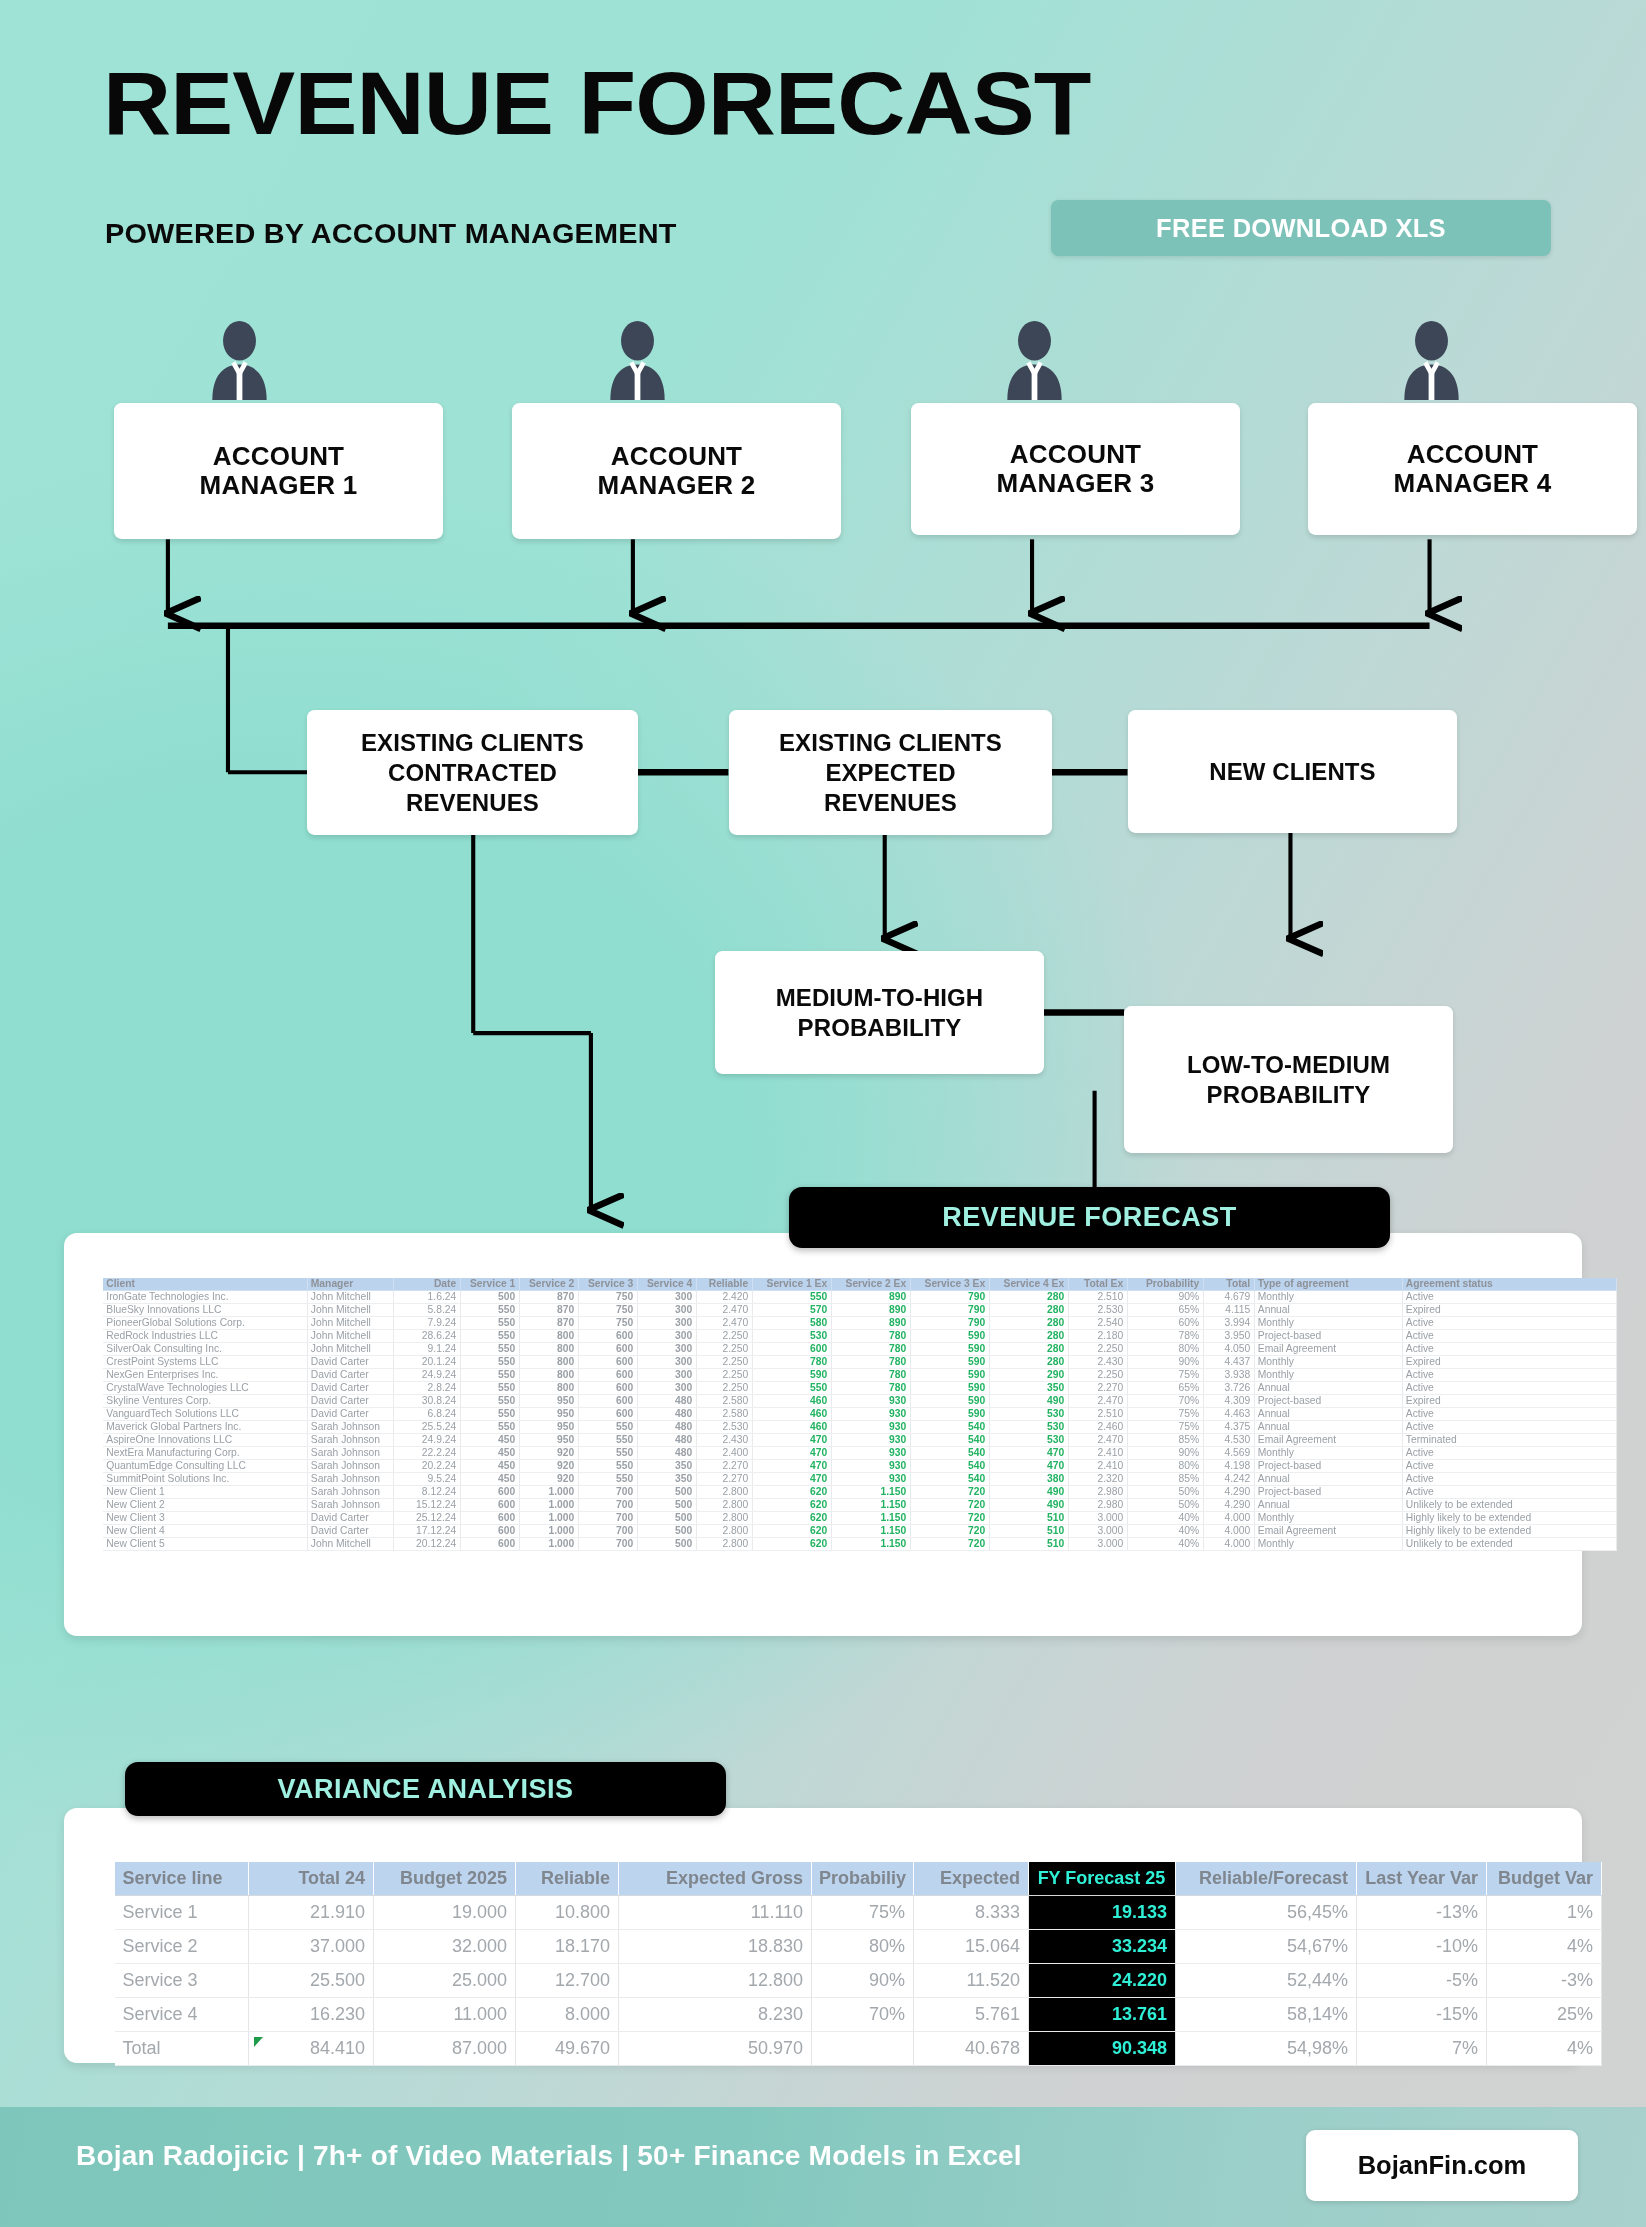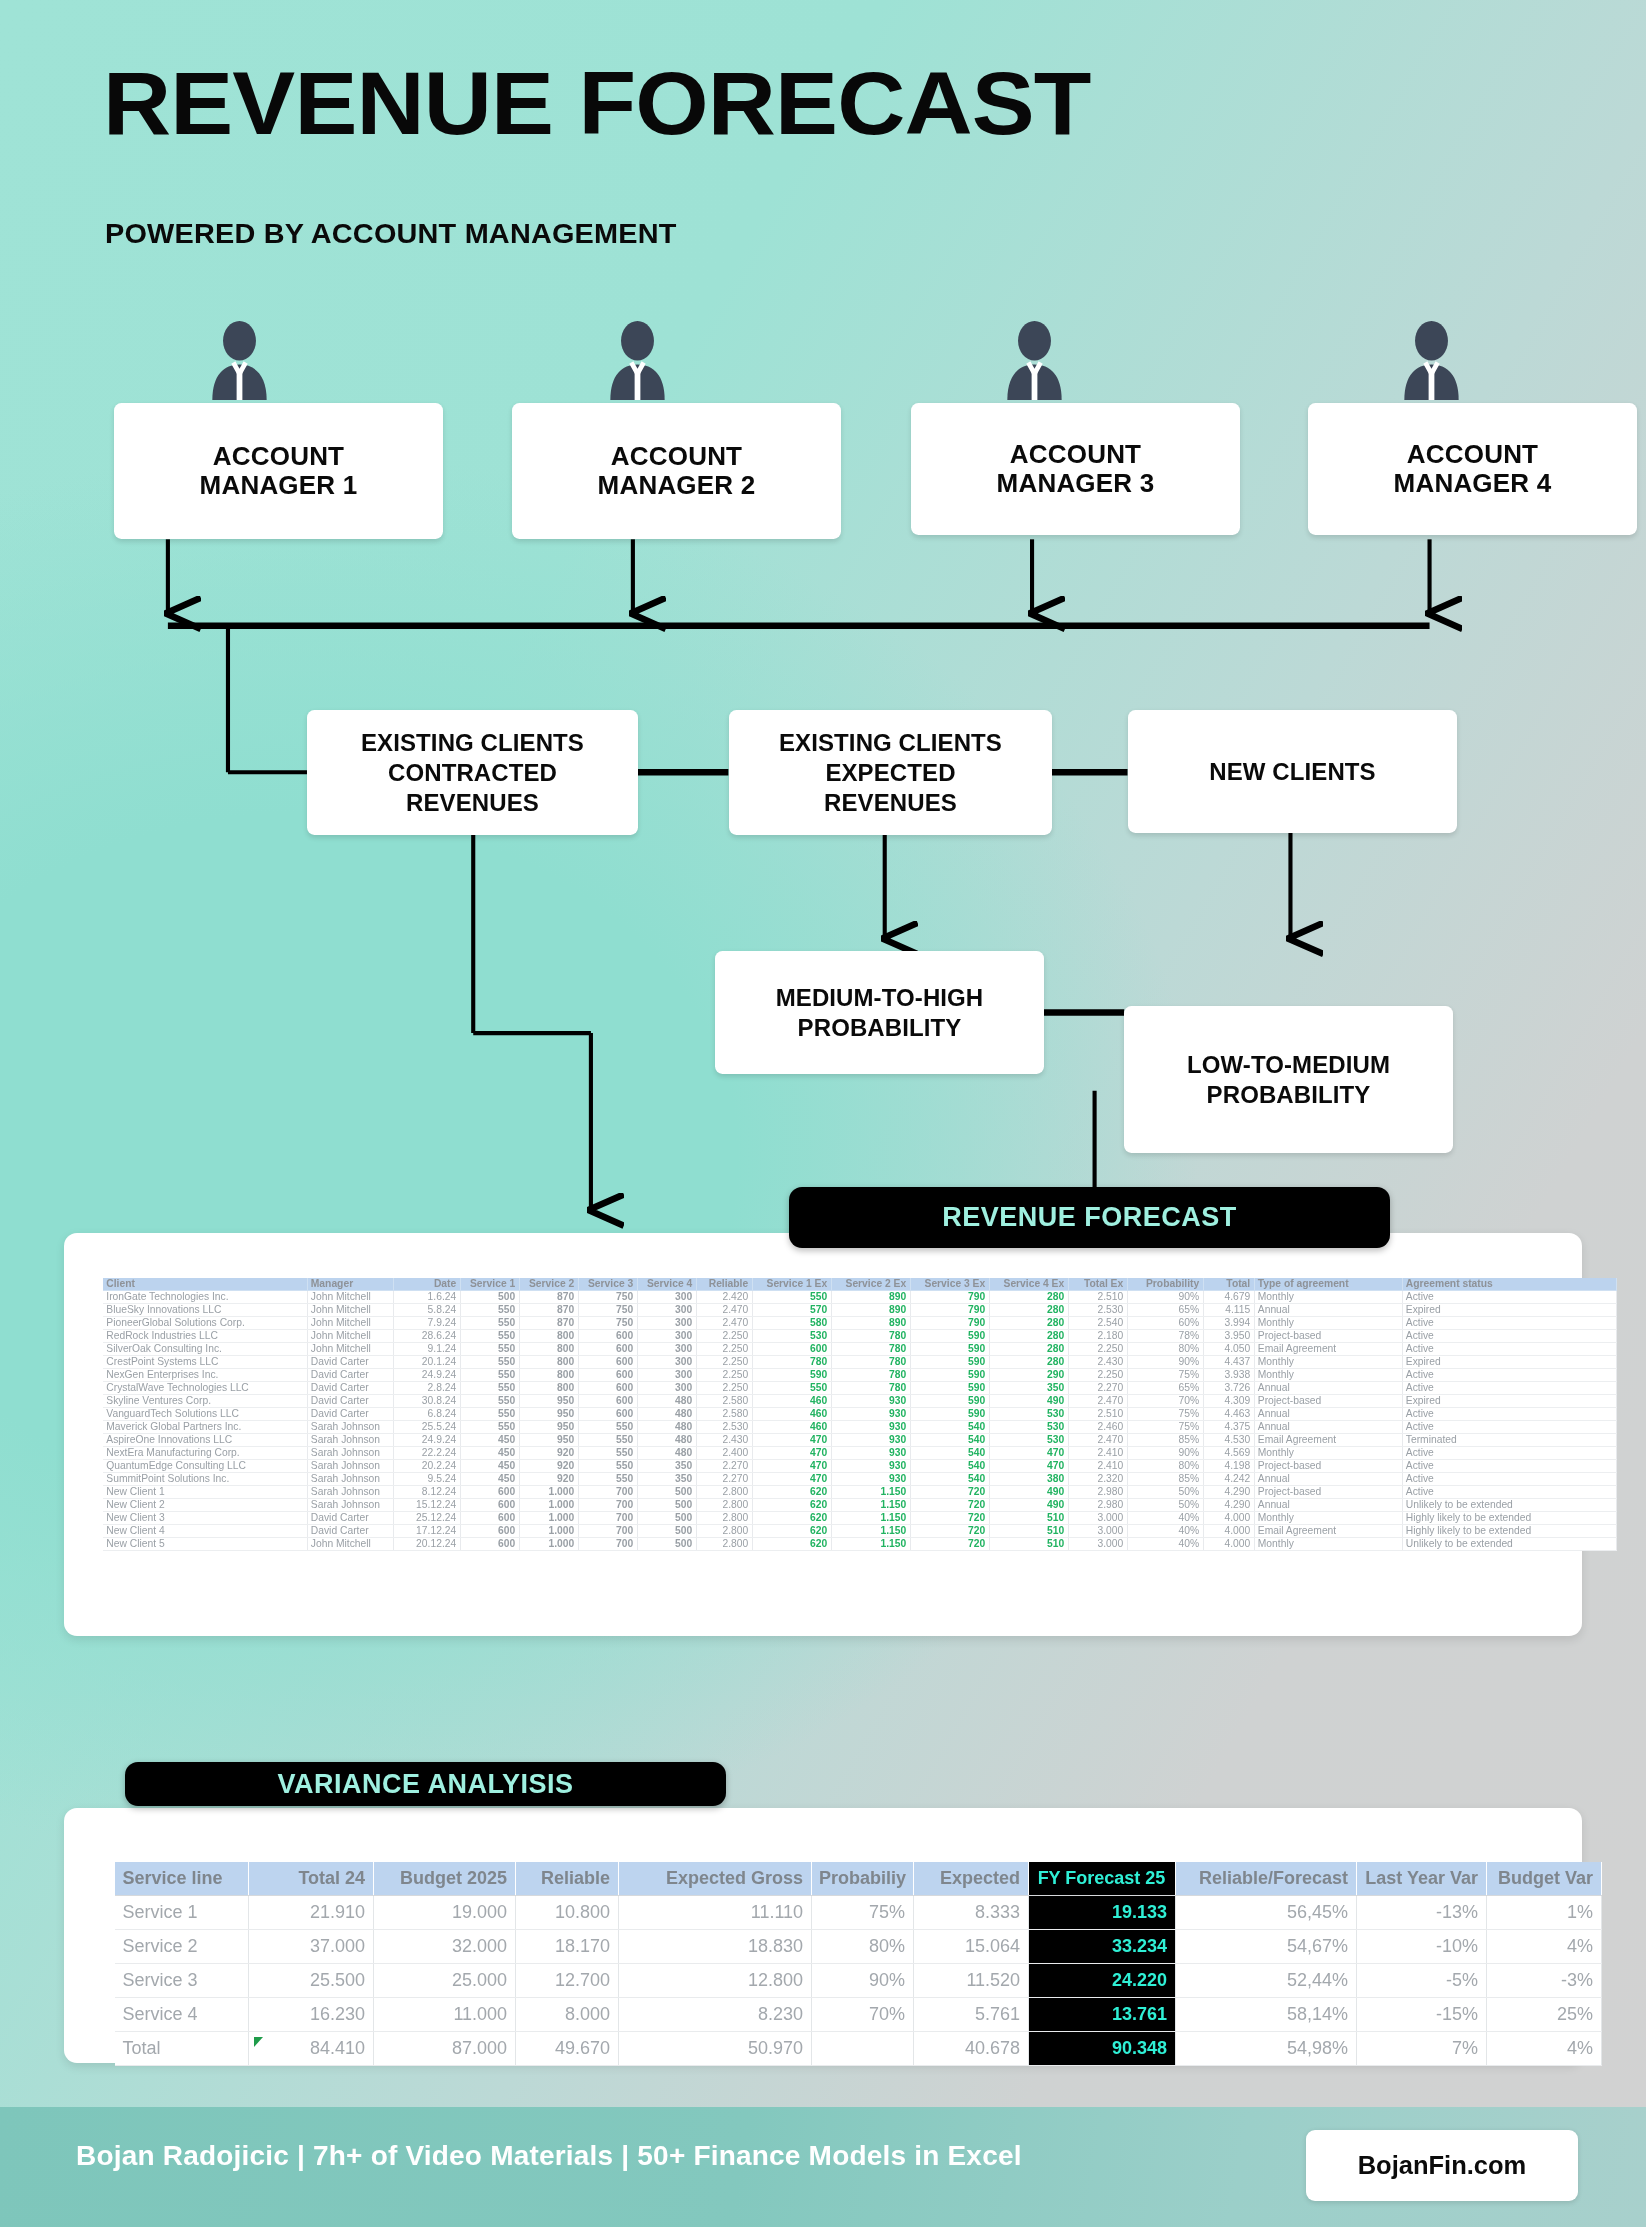--- a/index.html
+++ b/index.html
@@ -129,20 +129,21 @@
     box-shadow:0 1.6px 5px rgba(0,0,0,.12);
   }
 </style>
 </head>
 <body>
 
 <div id="page">
 
   <div class="hdr-title">REVENUE FORECAST</div>
   <div class="hdr-sub">POWERED BY ACCOUNT MANAGEMENT</div>
+  <div class="dl-btn">FREE DOWNLOAD XLS</div>
 
   <svg class="svgflow" viewBox="0 0 2000 1500">
     <defs>
       <marker id="arr" markerWidth="9" markerHeight="9" refX="4.2" refY="8" orient="auto">
         <path d="M0.4,0 L4.2,8.6 L8,0" fill="none" stroke="#000" stroke-width="1.6"></path>
       </marker>
     </defs>
     <g stroke="#000000" stroke-width="5" fill="none">
 
       <path d="M204,655 L204,745" marker-end="url(#arr)"></path>
@@ -659,21 +660,21 @@
           <td class="ex">510</td>
           <td class="plain">3.000</td>
           <td class="plain">40%</td>
           <td class="plain">4.000</td>
           <td class="txt">Monthly</td>
           <td class="txt">Unlikely to be extended</td>
         </tr>
       </tbody>
   </table>
 
-  <div class="badge" style="left:125px;top:1762px;width:601px;height:44px">VARIANCE ANALYISIS</div>
+  <div class="badge" style="left:125px;top:1762px;width:601px;height:54px">VARIANCE ANALYISIS</div>
   <div class="panel" style="left:64px;top:1808px;width:1518px;height:255px"></div>
 
   <table class="vt" style="left:115px;top:1862px;width:1450px">
     <colgroup>
       <col style="width:133px">
         <col style="width:125px">
         <col style="width:142px">
         <col style="width:103px">
       <col style="width:193px">
         <col style="width:102px">

